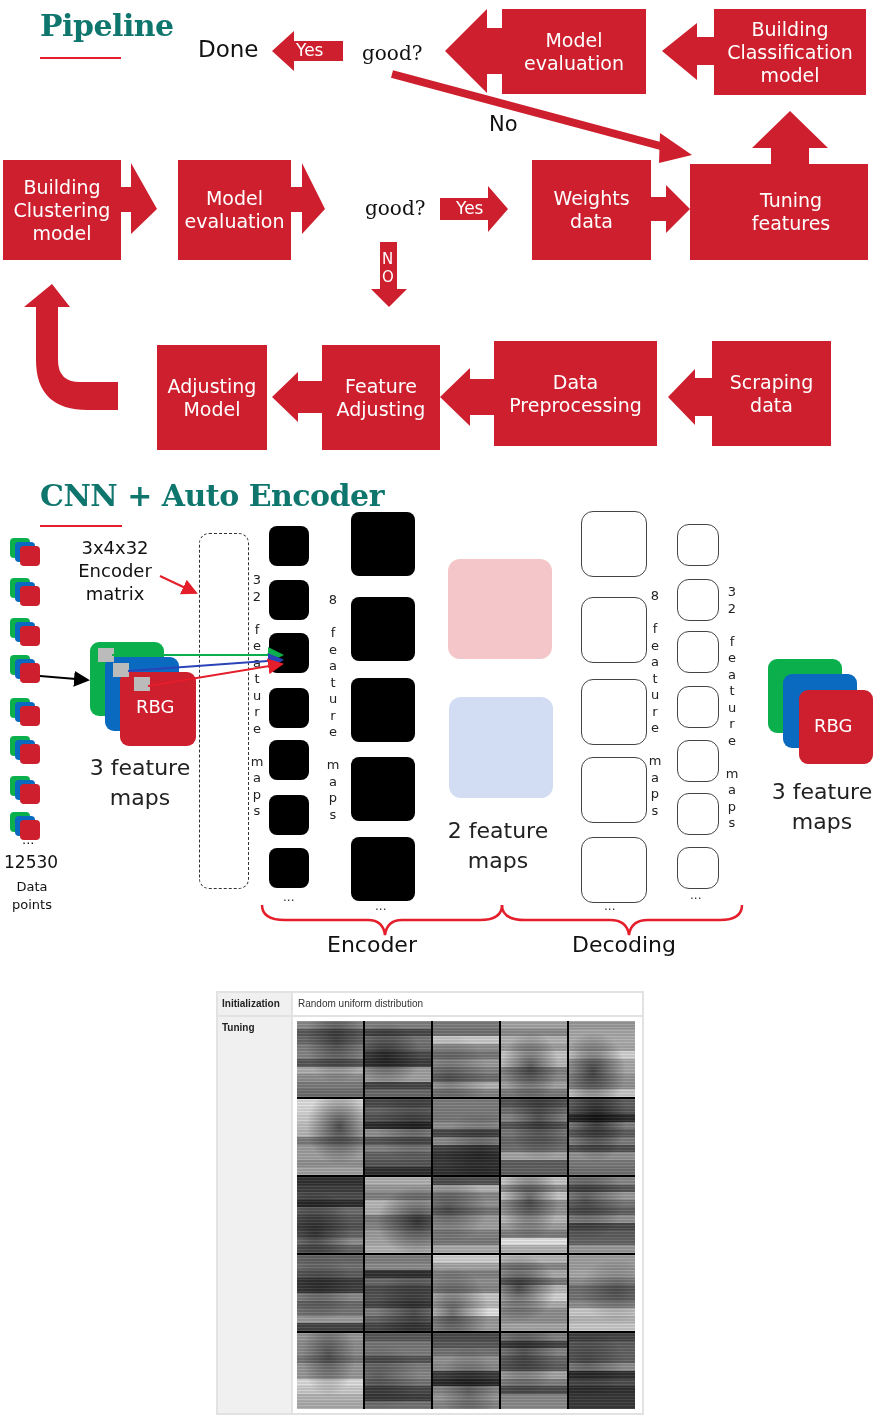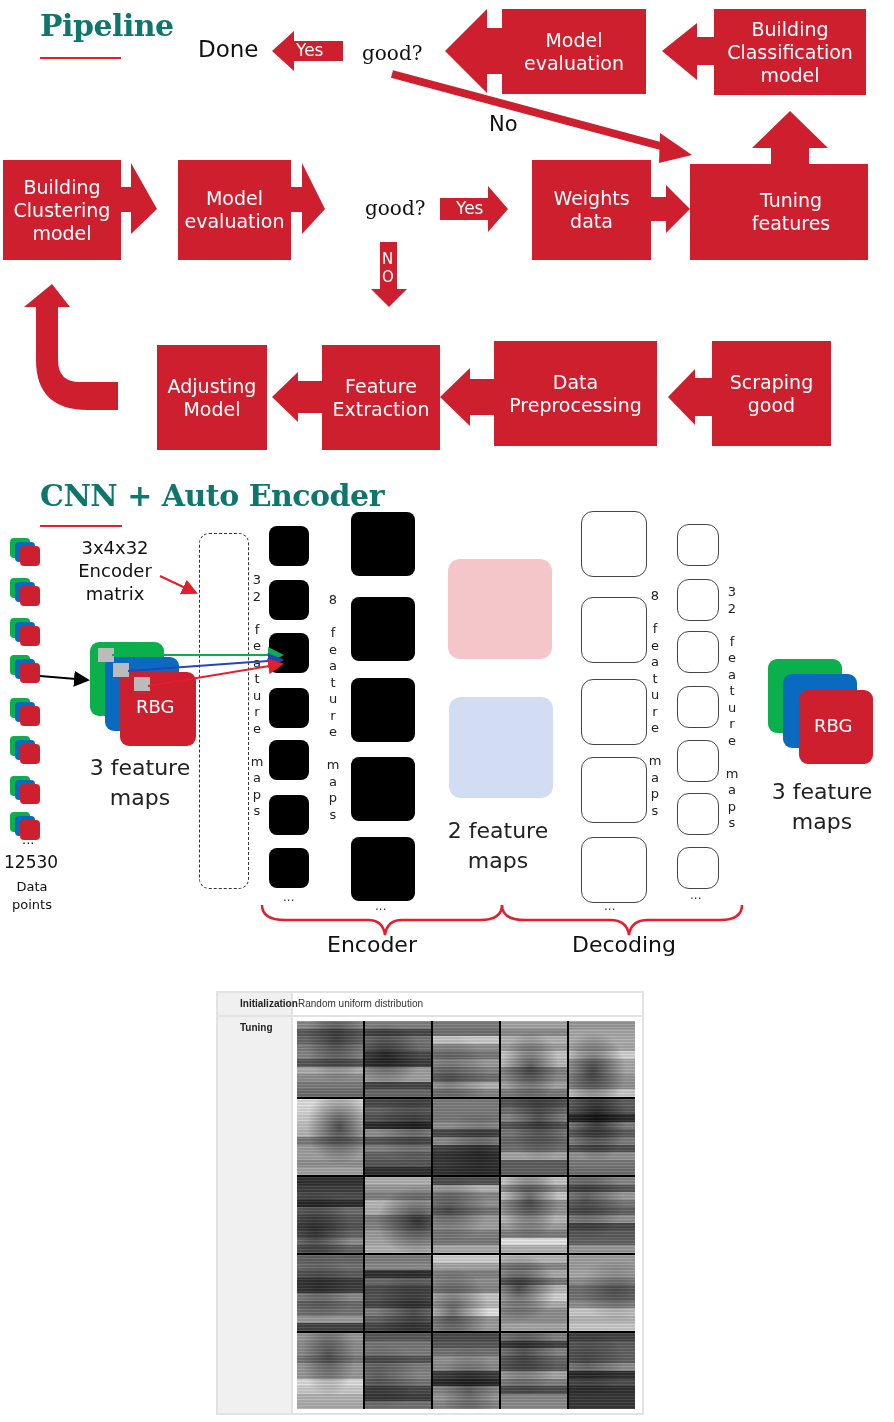--- a/index.html
+++ b/index.html
@@ -12,21 +12,21 @@
   .serif { font-family:"DejaVu Serif", serif; }
   svg { position:absolute; left:0; top:0; }
   .vert { position:absolute; font-size:13px; line-height:16.5px; color:#222; width:14px; text-align:center; word-break:break-all; white-space:pre-wrap; }
   .fm-label { position:absolute; font-size:22px; line-height:30px; color:#222; text-align:center; white-space:pre-line; }
   .blk { position:absolute; background:#000; border-radius:8px; }
   .outl { position:absolute; border:1.5px solid #444; border-radius:12px; background:#fff; }
   .dots { position:absolute; font-size:12px; color:#333; }
   .tbl { position:absolute; left:216px; top:991px; width:428px; height:424px; border:2px solid #e2e2e2; background:#fff; box-sizing:border-box; }
   .tbl .c1 { position:absolute; left:0; top:0; width:73px; background:#f0f0f0; border-right:2px solid #e2e2e2; height:100%; }
   .tbl .row1 { position:absolute; left:0; right:0; top:0; height:22px; border-bottom:2px solid #e2e2e2; }
-  .tbl .lbl { position:absolute; left:22px; font-size:10px; font-weight:bold; color:#222; font-family:"Liberation Sans", sans-serif;text-align:center; }
+  .tbl .lbl { position:absolute; left:4px; font-size:10px; font-weight:bold; color:#222; font-family:"Liberation Sans", sans-serif;text-align:center; }
   .tbl .val { position:absolute; left:80px; font-size:10px; color:#333; font-family:"Liberation Sans", sans-serif; }
   .grid { position:absolute; left:297px; top:1021px; width:338px; height:388px; background:#000; display:grid; grid-template-columns:repeat(5,1fr); grid-template-rows:repeat(5,1fr); gap:2px; }
   .tile { position:relative; overflow:hidden; }
 </style>
 </head>
 <body>
 
 <div class="abs title" style="left:40px;top:8px;">Pipeline</div>
 <div class="abs uline" style="left:40px;top:57px;width:81px;"></div>
 
@@ -75,25 +75,25 @@
 model</div>
 <div class="box" style="left:178px;top:160px;width:113px;height:100px;">Model
 evaluation</div>
 <div class="box" style="left:532px;top:160px;width:119px;height:100px;">Weights
 data</div>
 <div class="box" style="left:690px;top:164px;width:154px;height:96px;padding-left:24px;">Tuning
 features</div>
 <div class="box" style="left:157px;top:345px;width:110px;height:105px;">Adjusting
 Model</div>
 <div class="box" style="left:322px;top:345px;width:118px;height:105px;">Feature
-Extraction</div>
+Adjusting</div>
 <div class="box" style="left:494px;top:341px;width:163px;height:105px;">Data
 Preprocessing</div>
 <div class="box" style="left:712px;top:341px;width:119px;height:105px;">Scraping
-good</div>
+data</div>
 
 <div class="abs title" style="left:40px;top:478px;">CNN + Auto Encoder</div>
 <div class="abs uline" style="left:40px;top:525px;width:82px;"></div>
 
 <div id="stacks">
     <div class="abs" style="left: 10px; top: 538px; width: 20px; height: 20px; background: rgb(11, 176, 76); border-radius: 4px;"></div>
     <div class="abs" style="left: 15px; top: 542px; width: 20px; height: 20px; background: rgb(10, 106, 191); border-radius: 4px;"></div>
     <div class="abs" style="left: 20px; top: 546px; width: 20px; height: 20px; background: rgb(205, 31, 45); border-radius: 4px;"></div>
     <div class="abs" style="left: 10px; top: 578px; width: 20px; height: 20px; background: rgb(11, 176, 76); border-radius: 4px;"></div>
     <div class="abs" style="left: 15px; top: 582px; width: 20px; height: 20px; background: rgb(10, 106, 191); border-radius: 4px;"></div>

